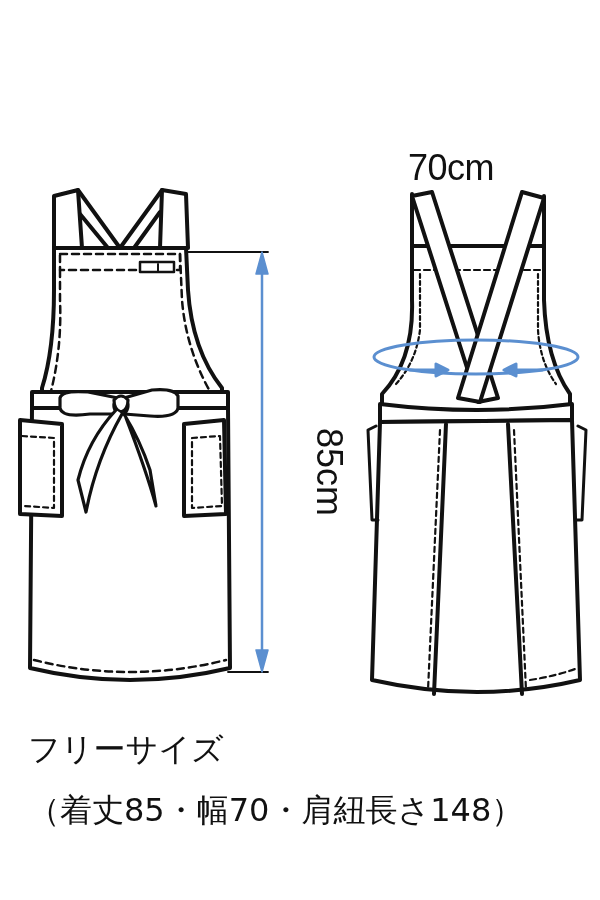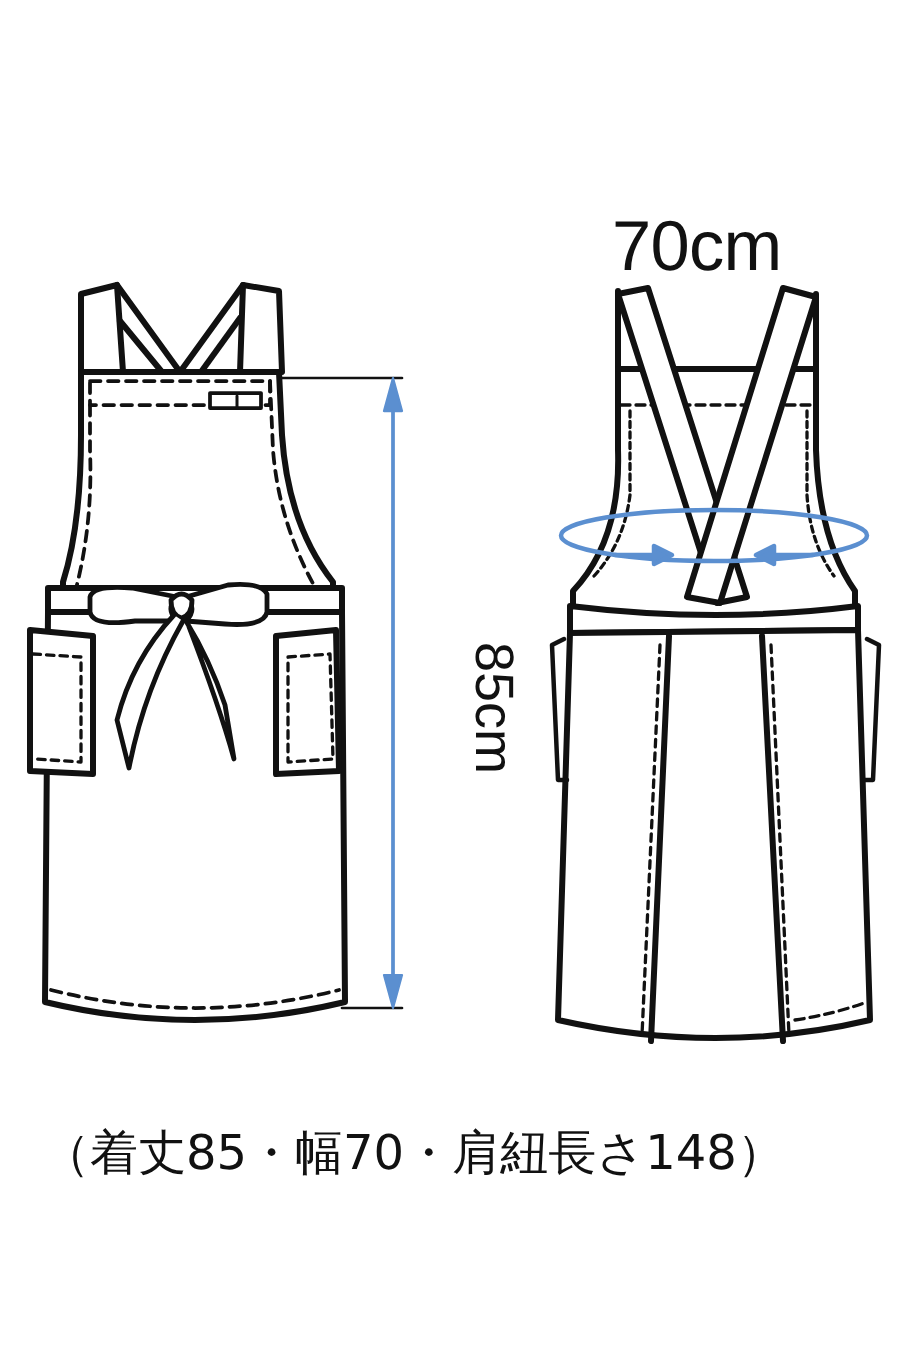--- a/index.html
+++ b/index.html
@@ -1,19 +1,19 @@
 <!DOCTYPE html>
 <html><head>
 <meta charset="utf-8">
 <style>
   html, body { margin: 0; padding: 0; background: #ffffff; }
   body { width: 600px; height: 900px; position: relative; overflow: hidden; font-family: "DejaVu Sans", "Liberation Sans", sans-serif; }
   #diagram { position: absolute; left: 0; top: 0; width: 600px; height: 720px; }
   .label-width {
-    position: absolute; left: 408px; top: 136px; font-size: 47px; color: #111; letter-spacing: -0.5px;
+    position: absolute; left: 408px; top: 147px; font-size: 36px; color: #111; letter-spacing: -0.5px;
     font-family: "Liberation Sans", sans-serif;
   }
   .label-length {
     position: absolute; left: 258px; top: 450px; width: 140px; height: 44px; font-size: 36px; color: #111;
     transform: rotate(90deg); transform-origin: center center; text-align: center;
     font-family: "Liberation Sans", sans-serif;
   }
   .caption { position: absolute; left: 28px; top: 728px; color: #111; }
   .caption .line1 { font-size: 32px; line-height: 42px; }
   .caption .line2 { font-size: 32px; line-height: 44px; margin-top: 18px; }
@@ -110,14 +110,15 @@
       <path d="M512 370 L542 370"></path>
       <path d="M504 370 L516 364 L516 376 Z" fill="#5b8fd0"></path>
     </g>
   </g>
 </svg>
 
 <div class="label-width">70cm</div>
 <div class="label-length">85cm</div>
 
 <div class="caption">
+  <div class="line1">フリーサイズ</div>
   <div class="line2">（着丈85・幅70・肩紐長さ148）</div>
 </div>
 
 </body></html>

